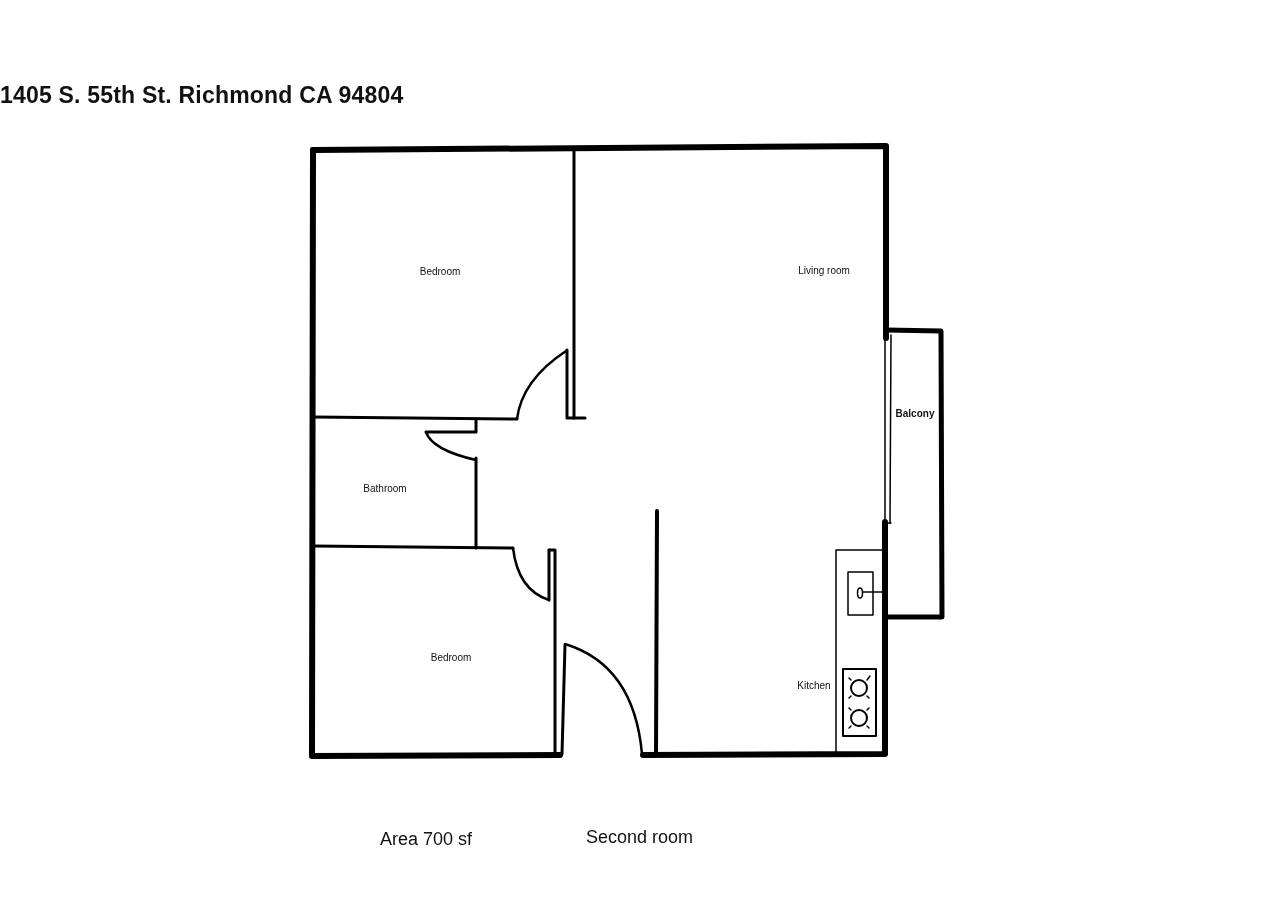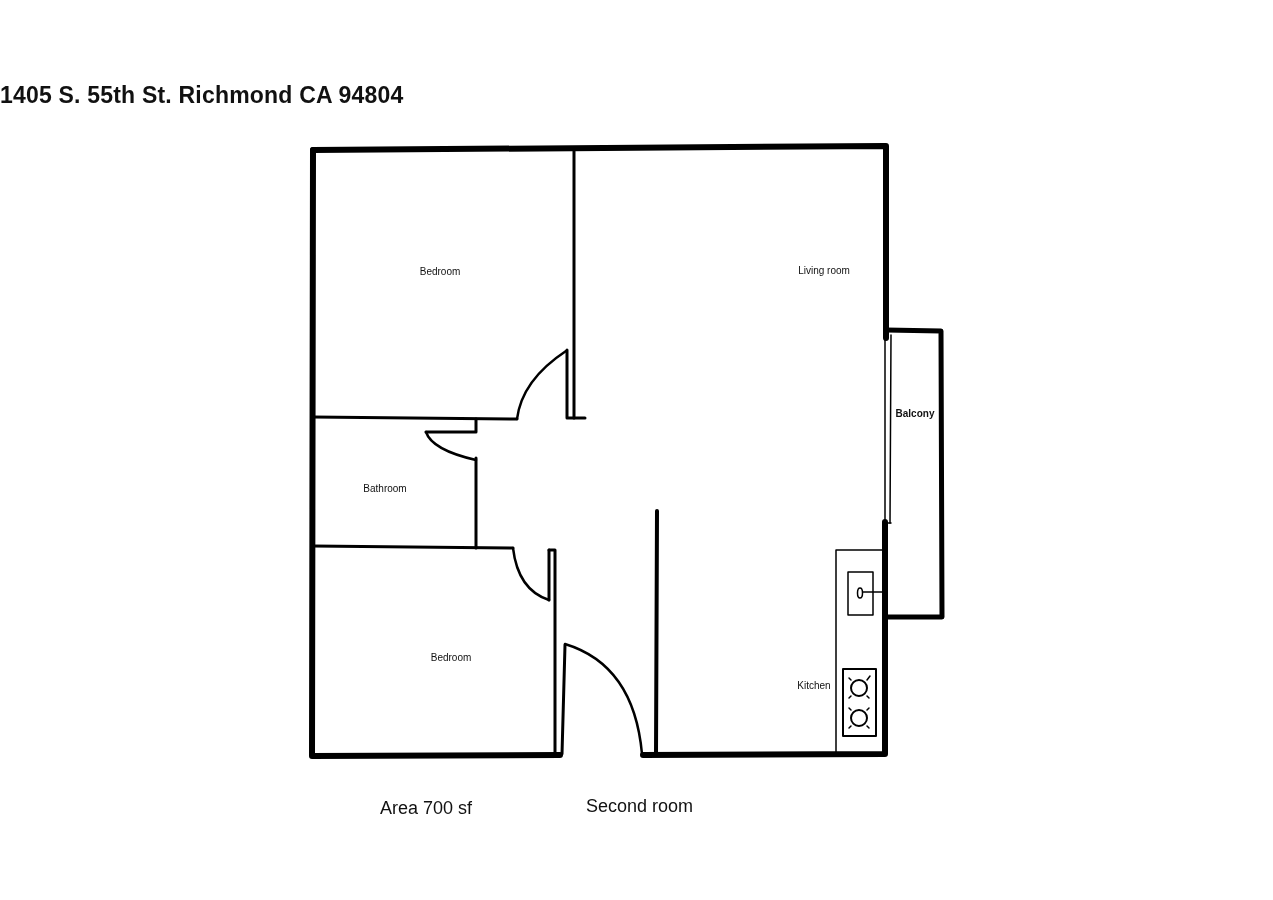--- a/index.html
+++ b/index.html
@@ -1,20 +1,20 @@
 <!DOCTYPE html>
 <html><head>
   <meta charset="utf-8">
   <style>
     html, body { margin: 0; padding: 0; background: #ffffff; }
     body { width: 1273px; height: 900px; position: relative; overflow: hidden; font-family: "Liberation Sans", "DejaVu Sans", sans-serif; color: #111; }
     .title { position: absolute; left: 0; width: 1231px; top: 82px; text-align: left; font-size: 23px; font-weight: 600; letter-spacing: 0.2px; }
     svg.plan { position: absolute; left: 0; top: 0; }
     .room-label { position: absolute; font-size: 10px; font-weight: 500; transform: translate(-50%, -50%); white-space: nowrap; }
-    .footer { position: absolute; font-size: 18px; font-weight: 500; white-space: nowrap; }
+    .footer { position: absolute; font-size: 18px; font-weight: 500; white-space: nowrap; margin-top: 31px; }
   </style>
 </head>
 <body>
 
 <div class="title">1405 S. 55th St. Richmond CA 94804</div>
 
 <svg class="plan" width="1273" height="900" viewBox="0 0 1273 900" xmlns="http://www.w3.org/2000/svg">
   <g fill="none" stroke="#000" stroke-linecap="round" stroke-linejoin="round">
 
     <g stroke-width="6">

